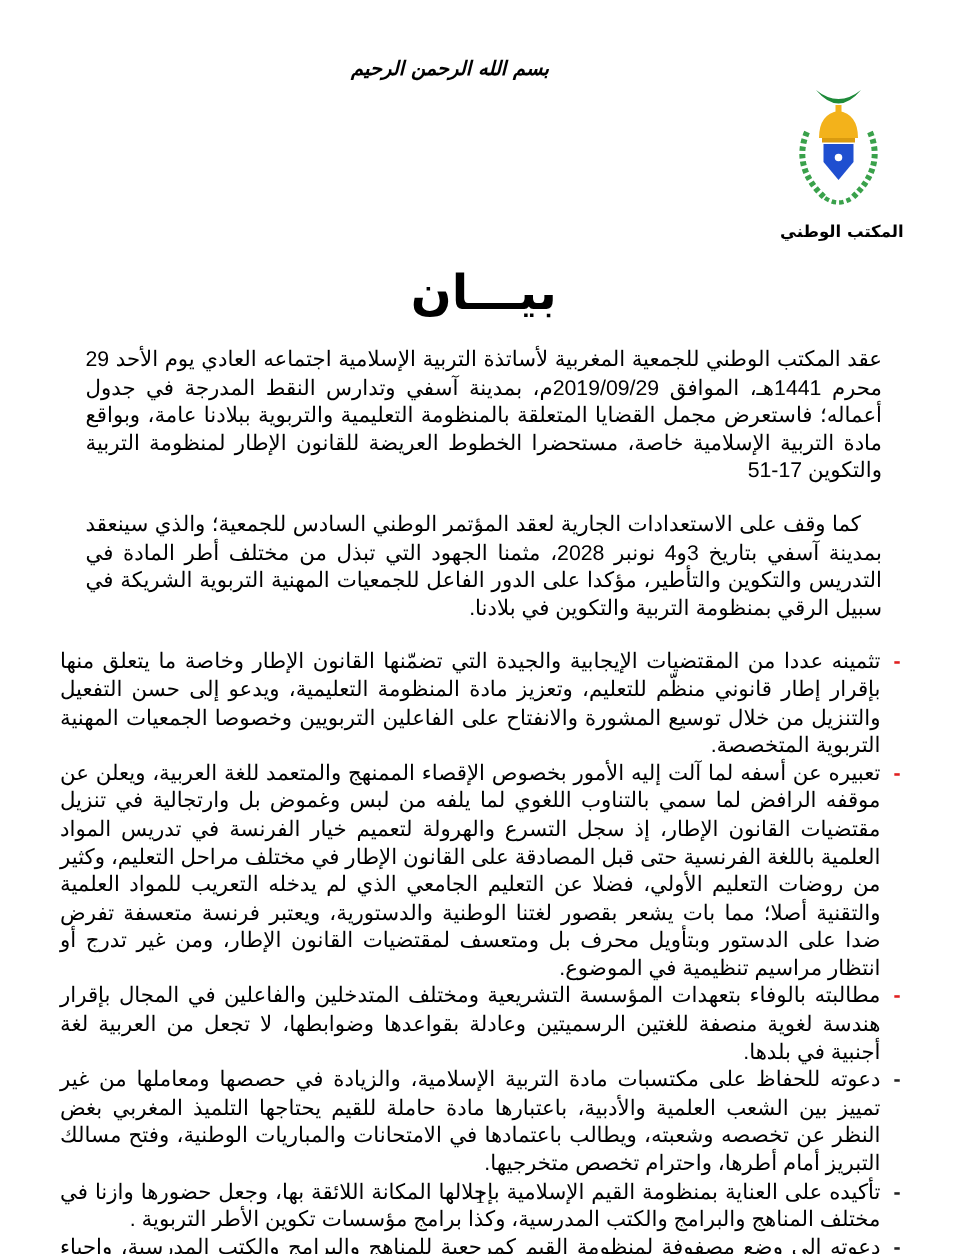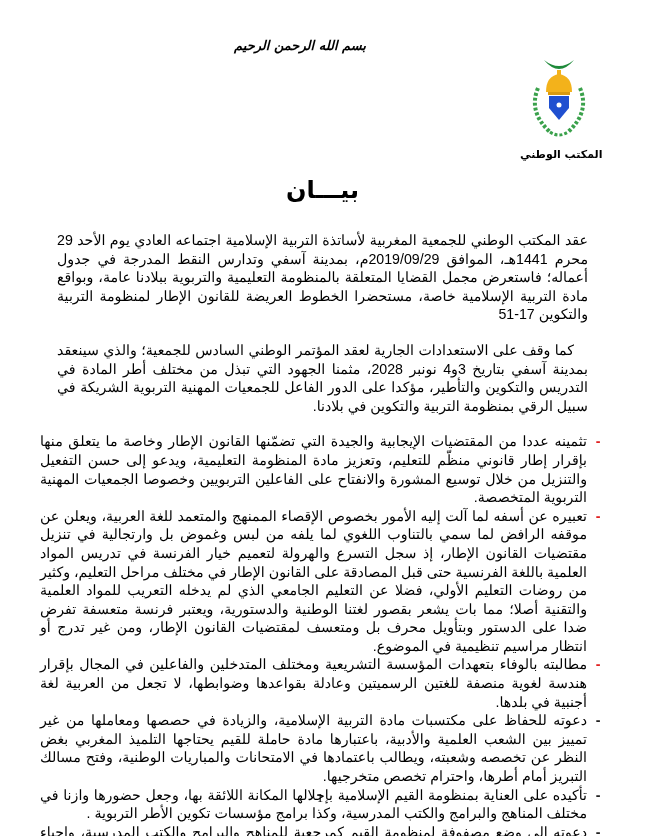--- a/index.html
+++ b/index.html
@@ -15,21 +15,21 @@
   }
   .logo {
     position: absolute; left: 516px; top: 52px; width: 86px; height: 92px;
   }
   .office {
     position: absolute; left: 520px; top: 148px; width: 84px; text-align: left;
     font-size: 11px; font-weight: bold;
   }
   .title {
     position: absolute; left: 0; top: 176px; width: 645px; text-align: center;
-    font-size: 24px; font-weight: bold; letter-spacing: 1px;
+    font-size: 32px; font-weight: bold; letter-spacing: 1px;
   }
   .content {
     position: absolute; left: 40px; top: 214px; width: 565px;
     direction: rtl; text-align: justify;
     font-family: "Liberation Sans", sans-serif;
     font-size: 14.2px; line-height: 18.6px;
   }
   .para { margin: 17px; text-indent: 0; }
   .para.indent { text-indent: 14px; }
   .para.short { text-align: right; }

